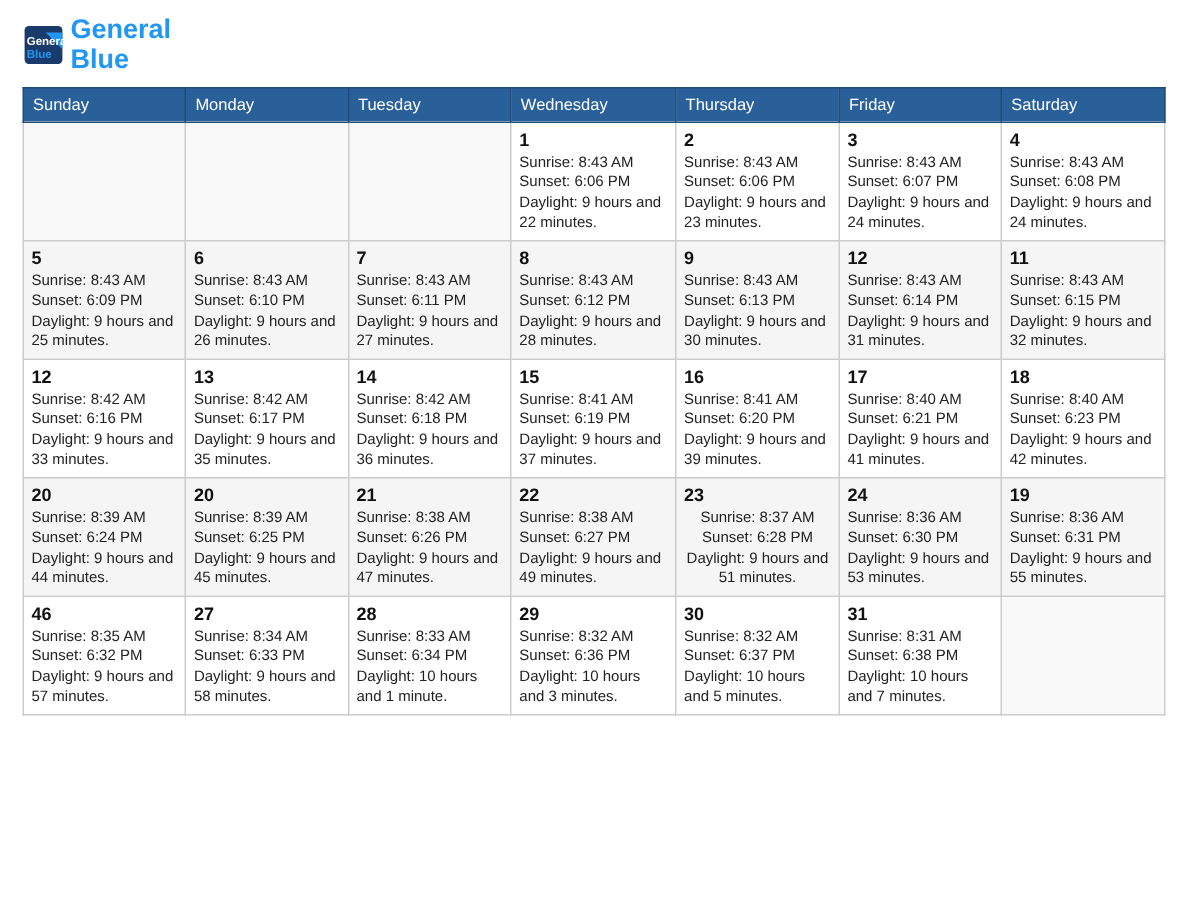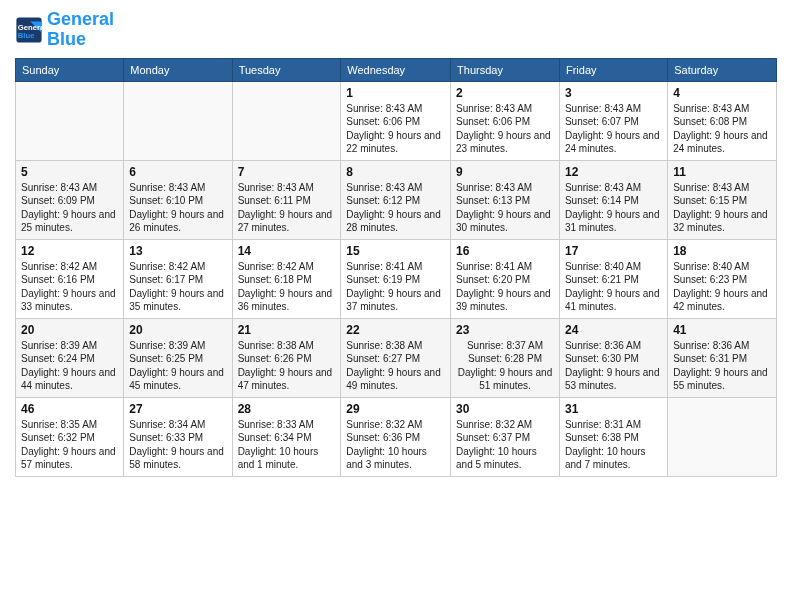--- a/index.html
+++ b/index.html
@@ -280,21 +280,21 @@
 Sunset: 6:28 PM
 Daylight: 9 hours and 51 minutes.</div>
           </td>
           <td>
             <span class="day-number">24</span>
             <div class="day-info" style="white-space: pre-line;">Sunrise: 8:36 AM
 Sunset: 6:30 PM
 Daylight: 9 hours and 53 minutes.</div>
           </td>
           <td>
-            <span class="day-number">41</span>
+            <span class="day-number">19</span>
             <div class="day-info" style="white-space: pre-line;">Sunrise: 8:36 AM
 Sunset: 6:31 PM
 Daylight: 9 hours and 55 minutes.</div>
           </td>
         </tr>
         <tr>
           <td>
             <span class="day-number">46</span>
             <div class="day-info" style="white-space: pre-line;">Sunrise: 8:35 AM
 Sunset: 6:32 PM

